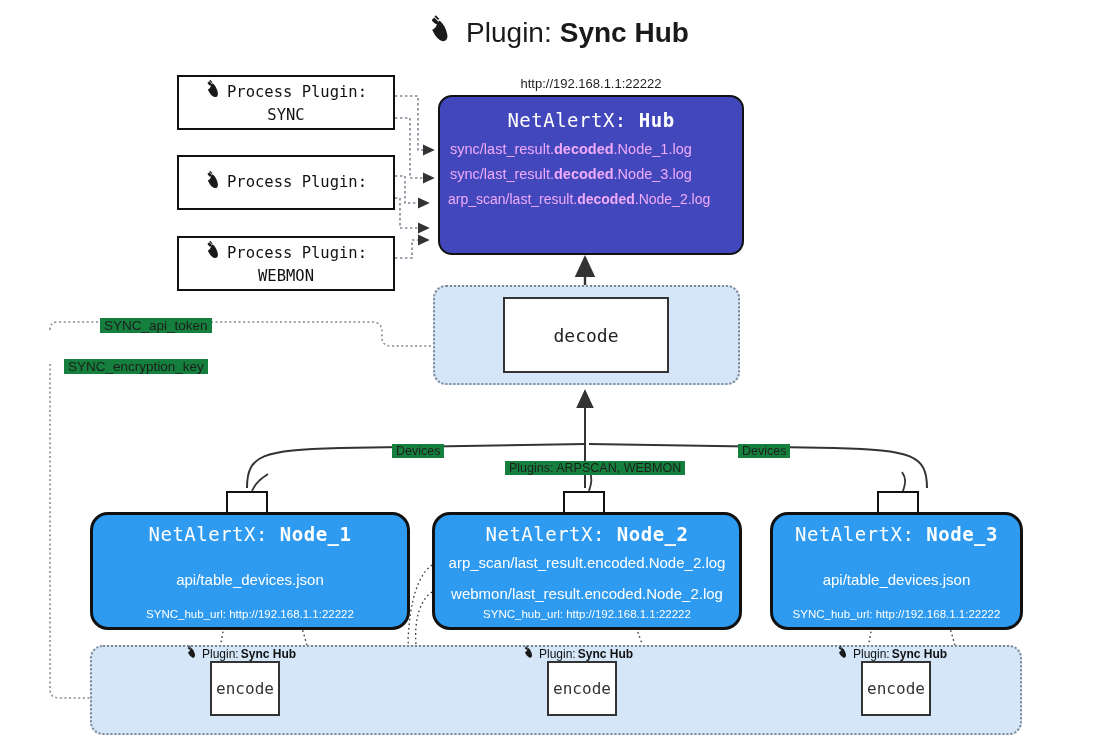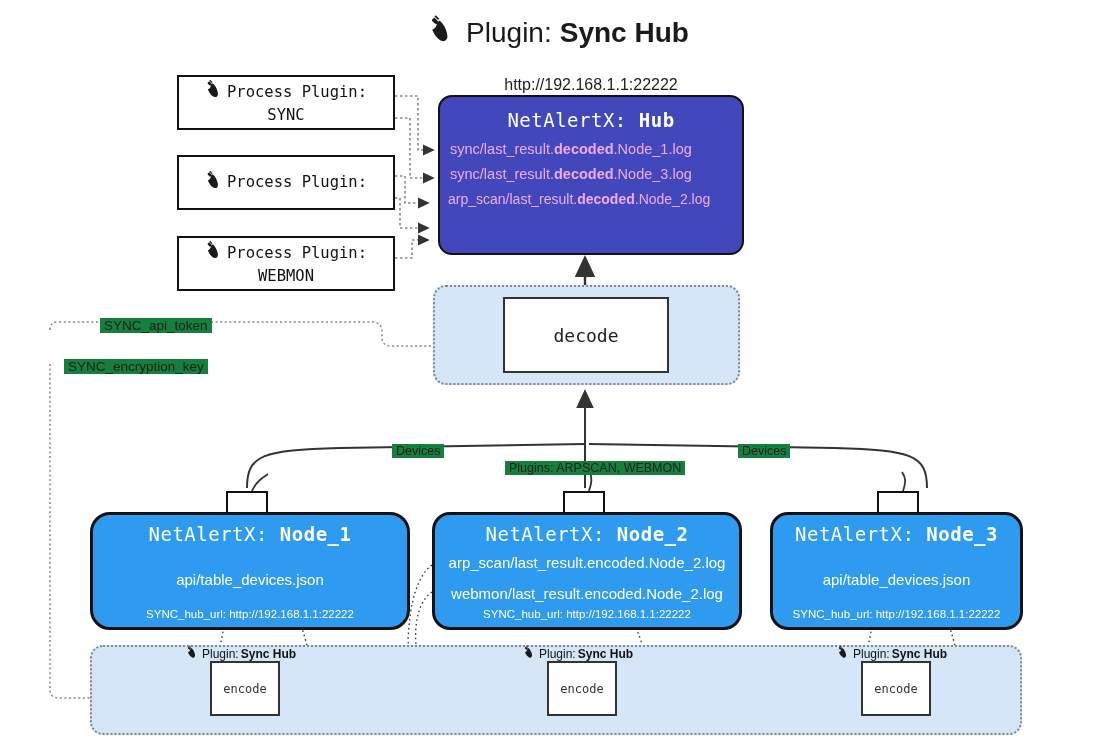--- a/index.html
+++ b/index.html
@@ -12,21 +12,21 @@
 
   
   #title{left:0;top:14px;width:1117px;text-align:center;font-size:28px;color:#1a1a1a;
          display:flex;align-items:center;justify-content:center;gap:8px;}
   #title .t-main{font-weight:400;}
   #title .t-bold{font-weight:bold;}
 
   .plug-ico{display:inline-block;vertical-align:middle;}
 
   
-  #huburl{left:438px;top:76px;width:306px;text-align:center;font-size:16px;color:#1d1d1d;}
+  #huburl{left:438px;top:76px;width:306px;text-align:center;font-size:13px;color:#1d1d1d;}
 
   
   #hub{left:438px;top:95px;width:306px;height:160px;background:#4247bb;border:2.5px solid #111;
        border-radius:14px;padding-top:12px;}
   #hub .hub-title{font-family:"DejaVu Sans Mono",monospace;font-size:19px;color:#fff;text-align:center;
                   letter-spacing:.5px;margin-bottom:6px;}
   #hub .hub-title b{font-weight:bold;}
   #hub .logline{font-size:14.5px;color:#f0abfc;padding-left:10px;line-height:25px;white-space:nowrap;}
   #hub .logline b{font-weight:bold;}
   #hub .l3,#hub .l4{font-size:14px;padding-left:8px;}
@@ -47,39 +47,39 @@
           display:flex;align-items:center;justify-content:center;
           font-family:"DejaVu Sans Mono",monospace;font-size:18px;color:#222;}
 
   
   .node{background:#2f9bf0;border:3px solid #111;border-radius:18px;height:118px;padding-top:8px;}
   .node .n-title{font-family:"DejaVu Sans Mono",monospace;font-size:19px;color:#fff;text-align:center;
                  letter-spacing:.5px;}
   .node .n-title b{font-weight:bold;}
   .node .n-line{font-size:15px;color:#fff;text-align:center;line-height:26px;}
   .node .n-foot{font-size:11.5px;color:#fff;text-align:center;position:absolute;bottom:7px;left:0;width:100%;}
-  #node1{left:90px;top:512px;width:320px;border-radius:20px;}
+  #node1{left:90px;top:512px;width:320px;}
   #node2{left:432px;top:512px;width:310px;}
   #node3{left:770px;top:512px;width:253px;}
   #node1 .n-line{margin-top:22px;}
   #node3 .n-line{margin-top:22px;}
   #node2 .n-line{margin-top:5px;}
 
   
   .env{width:42px;height:31px;background:#fff;border:2.5px solid #111;}
   #env1{left:226px;top:491px;}
   #env2{left:563px;top:491px;}
   #env3{left:877px;top:491px;}
 
   
   #botwrap{left:90px;top:645px;width:932px;height:90px;background:#d4e6f8;
            border:2px dotted #7e8793;border-radius:13px;}
   .enc{width:70px;height:55px;background:#fff;border:2px solid #333;
        display:flex;align-items:center;justify-content:center;
-       font-family:"DejaVu Sans Mono",monospace;font-size:12px;color:#333;}
+       font-family:"DejaVu Sans Mono",monospace;font-size:16px;color:#333;}
   #enc1{left:210px;top:661px;}
   #enc2{left:547px;top:661px;}
   #enc3{left:861px;top:661px;}
   .enclbl{font-size:12px;color:#111;white-space:nowrap;display:flex;align-items:center;gap:2px;}
   .enclbl b{font-weight:bold;}
   #encl1{left:186px;top:645px;}
   #encl2{left:523px;top:645px;}
   #encl3{left:837px;top:645px;}
 
   

